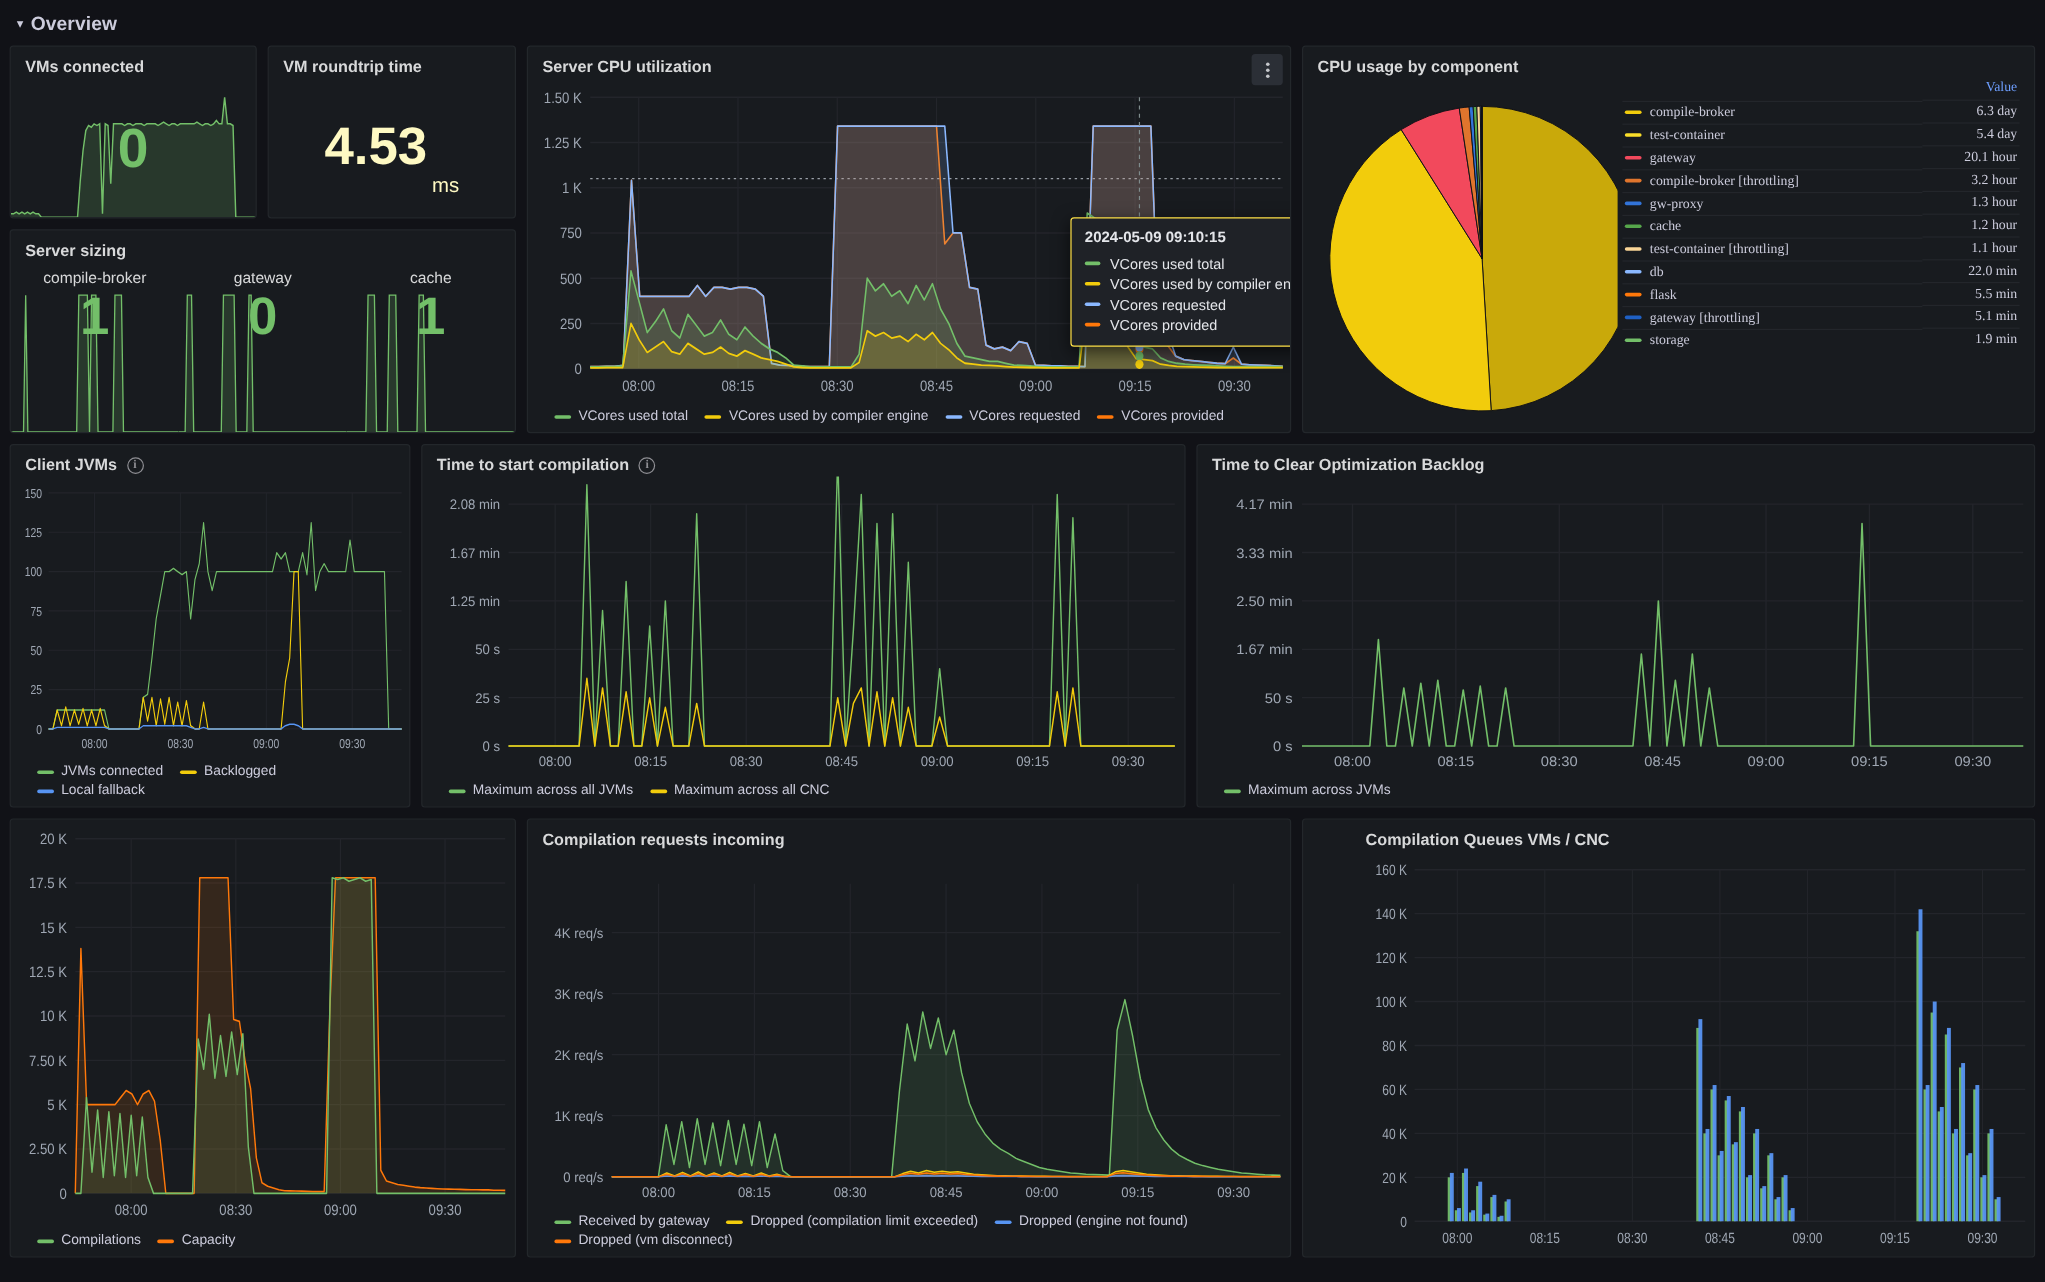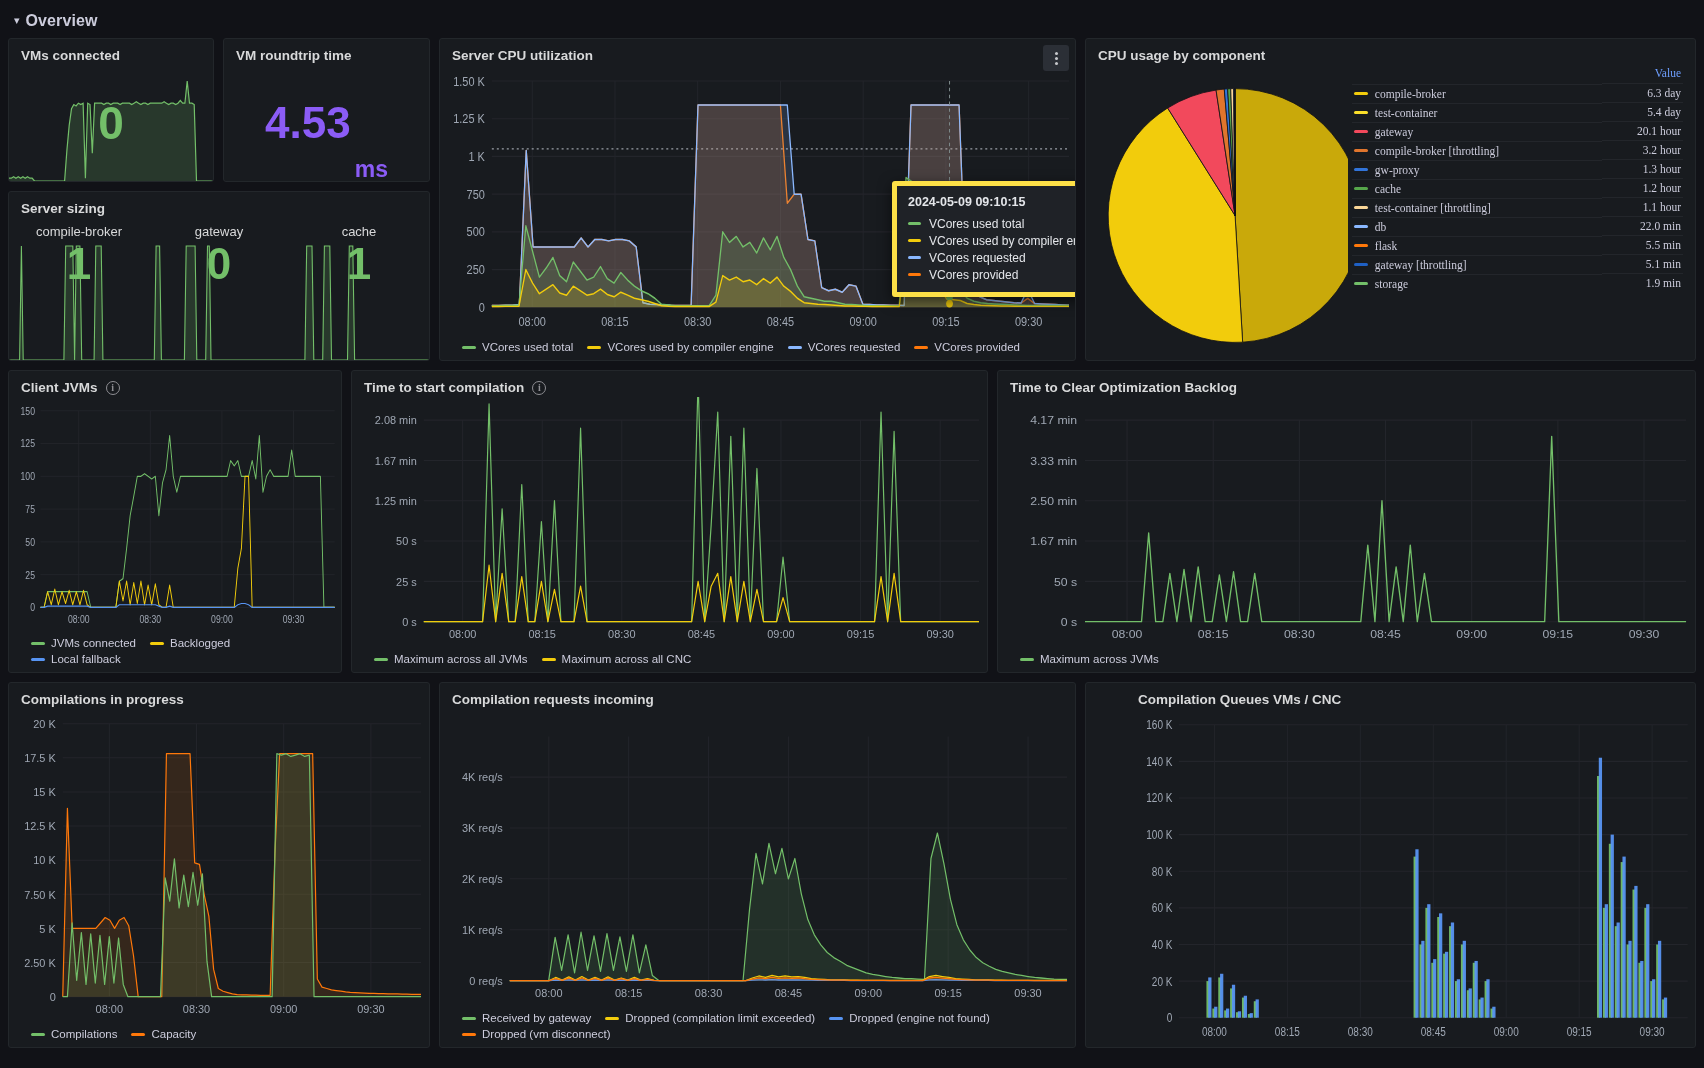--- a/index.html
+++ b/index.html
@@ -62,22 +62,22 @@
   .panel-body { flex: 1; position: relative; min-height: 0; }
 
   
   .stat-big {
     position: absolute; inset: 0;
     display: flex; align-items: center; justify-content: center;
     font-weight: 700; line-height: 1;
     pointer-events: none;
   }
   .stat-green { color: #73bf69; }
-  .stat-yellow { color: #8b5cf6; }
-  .stat-unit { font-size: 23px; font-weight: 700; margin-left: 4px; align-self: flex-end; margin-bottom: 0; }
+  .stat-yellow { color: #fef9c3; }
+  .stat-unit { font-size: 17px; font-weight: 400; margin-left: 4px; align-self: flex-end; margin-bottom: 18px; }
 
   .spark { position: absolute; left: 0; right: 0; bottom: 0; }
 
   
   .sizing-cols { display: flex; position: absolute; inset: 0; }
   .sizing-col { flex: 1; position: relative; }
   .sizing-label {
     position: absolute; top: 6px; left: 0; right: 0; text-align: center;
     font-size: 13px; color: #d8d9da;
   }
@@ -118,21 +118,21 @@
     white-space: nowrap;
   }
   .pie-legend td.val { text-align: right; }
   .pie-legend td.lbl { display: flex; align-items: center; gap: 7px; }
   .pie-legend tr { cursor: pointer; }
 
   
   .tooltip {
     position: absolute;
     background: #1f2227;
-    border: 5px solid #fde047;
+    border: 1px solid #fde047;
     border-radius: 3px;
     padding: 9px 11px 9px 11px;
     box-shadow: 0 4px 14px rgba(0,0,0,.6);
     font-size: 12px; color: #e4e6ea;
     z-index: 40;
   }
   .tooltip-time { font-weight: 700; margin-bottom: 6px; font-size: 12.5px; }
   .tt-row { display: flex; align-items: center; gap: 8px; padding: 1.5px 0; }
   .tt-row .sw { width: 13px; height: 3px; border-radius: 2px; flex: none; }
   .tt-name { flex: 1; white-space: nowrap; }
@@ -558,21 +558,20 @@
             <div class="legend-item">
               <span class="legend-swatch" style="background: rgb(115, 191, 105);"></span>
               <span>Maximum across JVMs</span>
             </div>
           </div>
       </div>
     </div>
 
     <div class="grid-row">
       <div class="panel" style="width:422px;height:366px;">
-        <div class="panel-title">Compilations in progress</div>
         <div class="panel-body">
           <div class="chart-wrap">
             <svg id="cipChart" viewBox="0 0 422 300" preserveAspectRatio="none">
                 <line x1="54" y1="274" x2="414" y2="274" class="gridline"></line>
                 <text x="47" y="278" class="tick-text tick-text-r">0</text>
                 <line x1="54" y1="241.5" x2="414" y2="241.5" class="gridline"></line>
                 <text x="47" y="245.5" class="tick-text tick-text-r">2.50 K</text>
                 <line x1="54" y1="209" x2="414" y2="209" class="gridline"></line>
                 <text x="47" y="213" class="tick-text tick-text-r">5 K</text>
                 <line x1="54" y1="176.5" x2="414" y2="176.5" class="gridline"></line>

